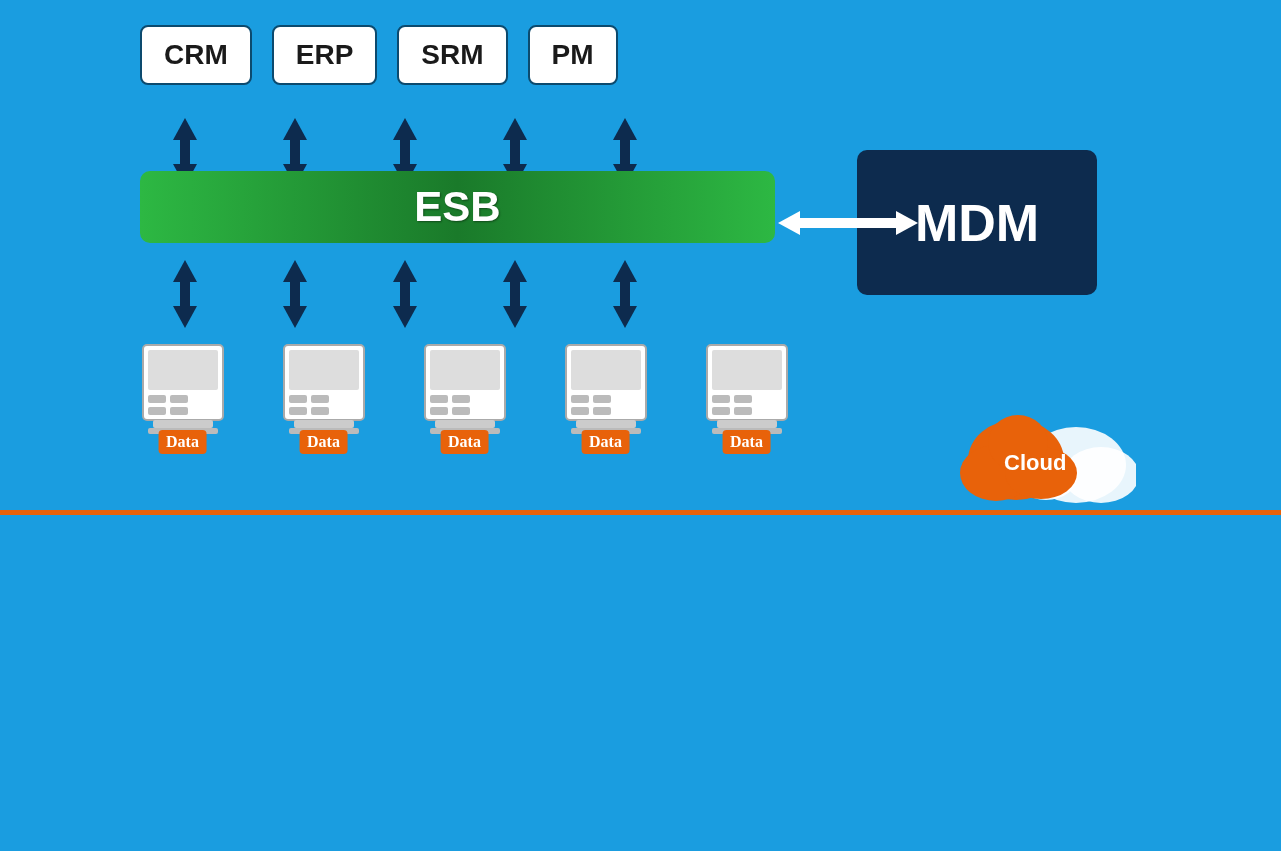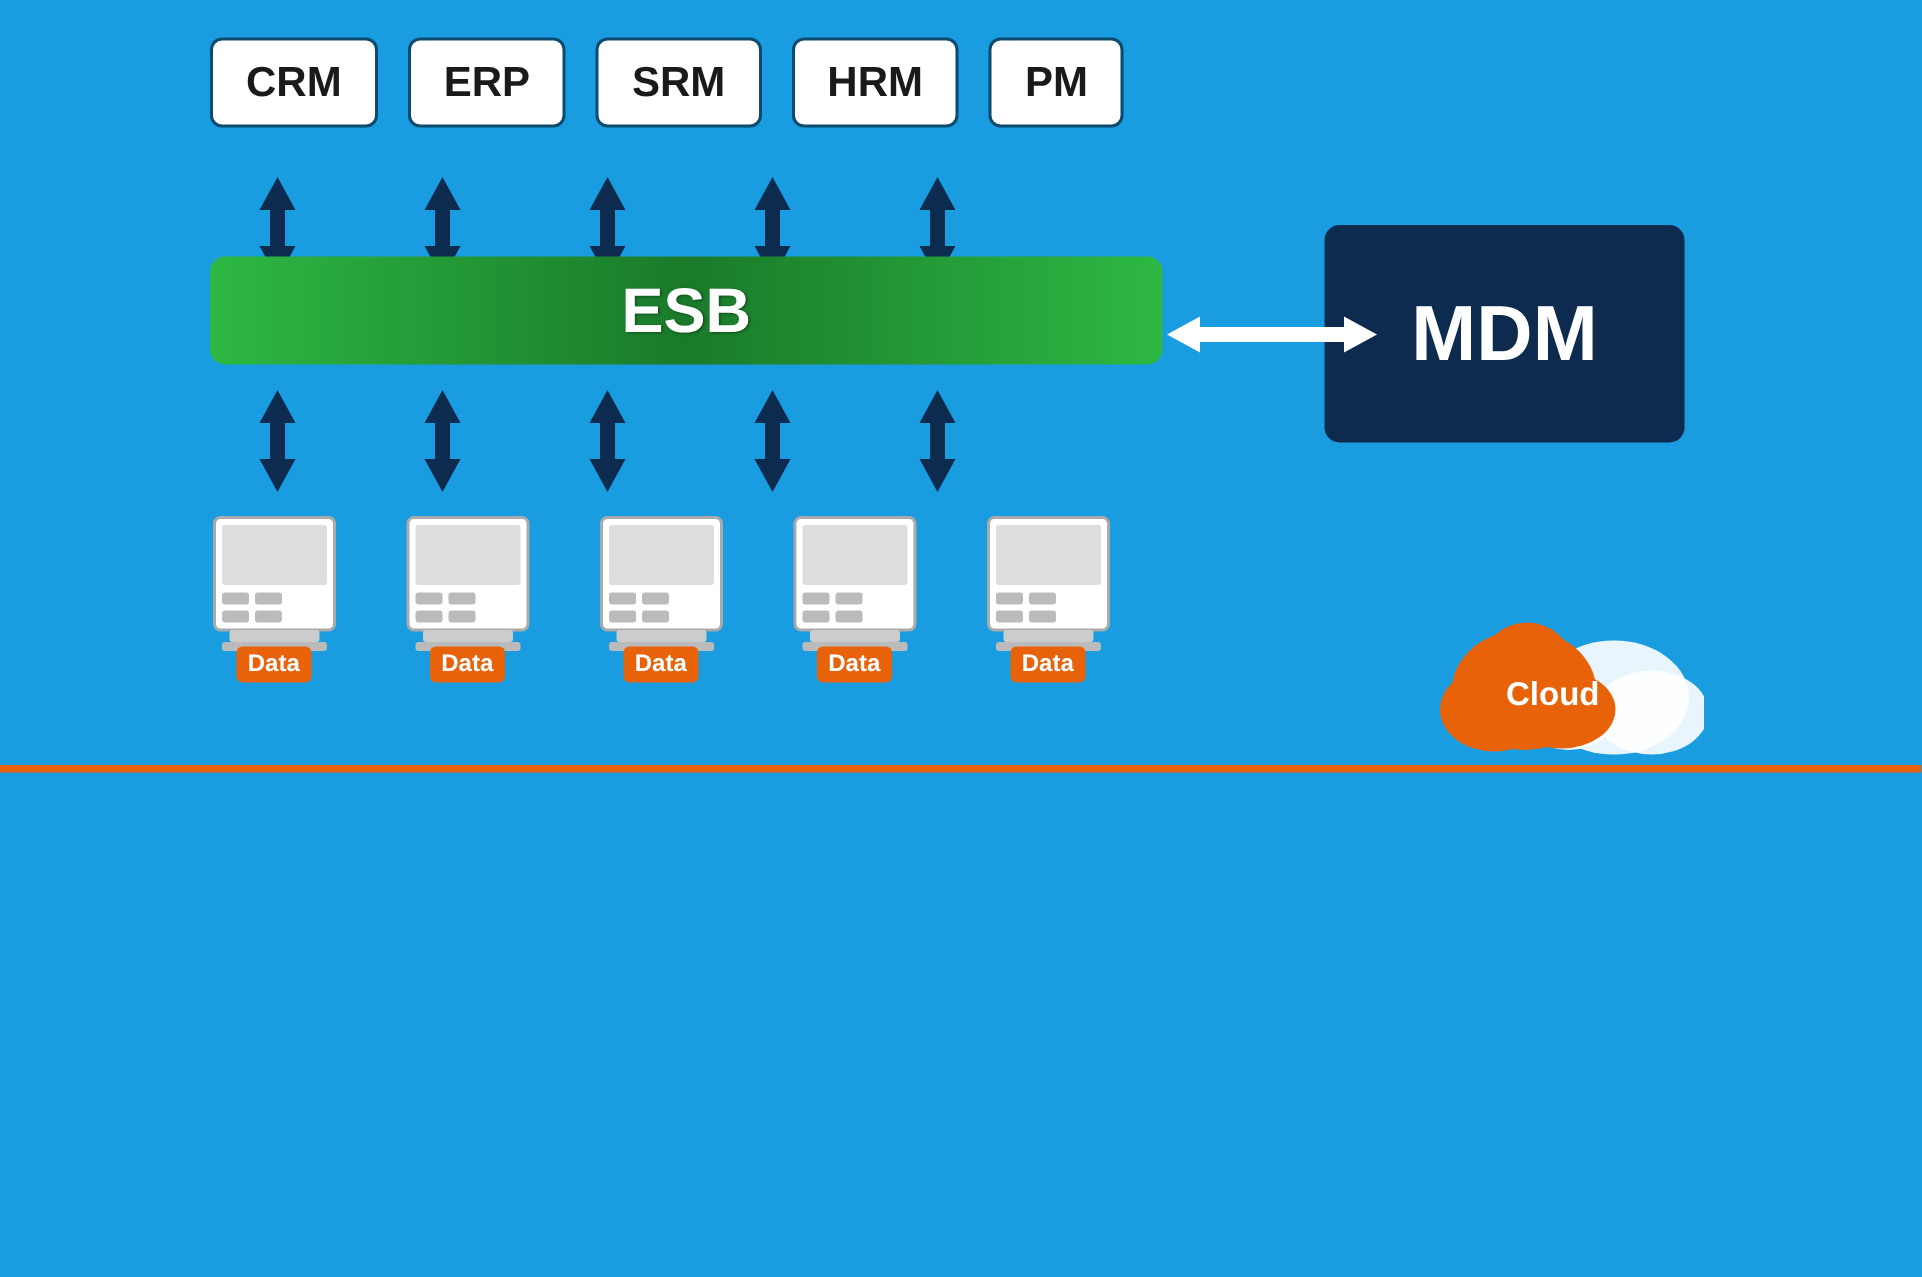--- a/index.html
+++ b/index.html
@@ -76,21 +76,21 @@
       font-size: 42px;
       font-weight: bold;
       color: white;
       text-shadow: 1px 1px 2px rgba(0,0,0,0.4);
     }
 
     
     .mdm-box {
       position: absolute;
       top: 150px;
-      right: 158px;
+      right: 184px;
       width: 240px;
       height: 145px;
       background: #0d2b4e;
       border-radius: 10px;
       display: flex;
       align-items: center;
       justify-content: center;
     }
 
     .mdm-label {
@@ -123,21 +123,22 @@
       flex-direction: column;
       align-items: center;
     }
 
     
     .servers-row {
       position: absolute;
       top: 340px;
       left: 130px;
       display: flex;
-      gap: 24px;
+      gap: 36px;
+      font-family: Liberation Serif, serif;
     }
 
     .server-item {
       display: flex;
       flex-direction: column;
       align-items: center;
       width: 105px;
     }
 
     
@@ -164,21 +165,20 @@
   </style>
 </head>
 <body>
 
 <div class="top-section">
 
   <div class="system-boxes">
     <div class="system-box">CRM</div>
     <div class="system-box">ERP</div>
     <div class="system-box">SRM</div>
-    <div class="system-box">HRM</div>
     <div class="system-box">PM</div>
   </div>
 
   <div class="arrows-above">
 
     <div class="arrow-container">
       <svg width="28" height="68" viewBox="0 0 28 68">
         <polygon points="14,0 26,22 2,22" fill="#0d2b4e"></polygon>
         <rect x="9" y="22" width="10" height="24" fill="#0d2b4e"></rect>
         <polygon points="14,68 2,46 26,46" fill="#0d2b4e"></polygon>

